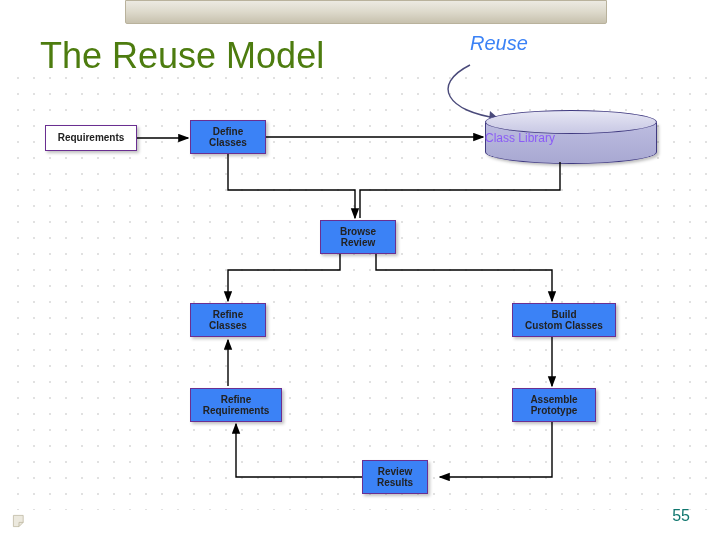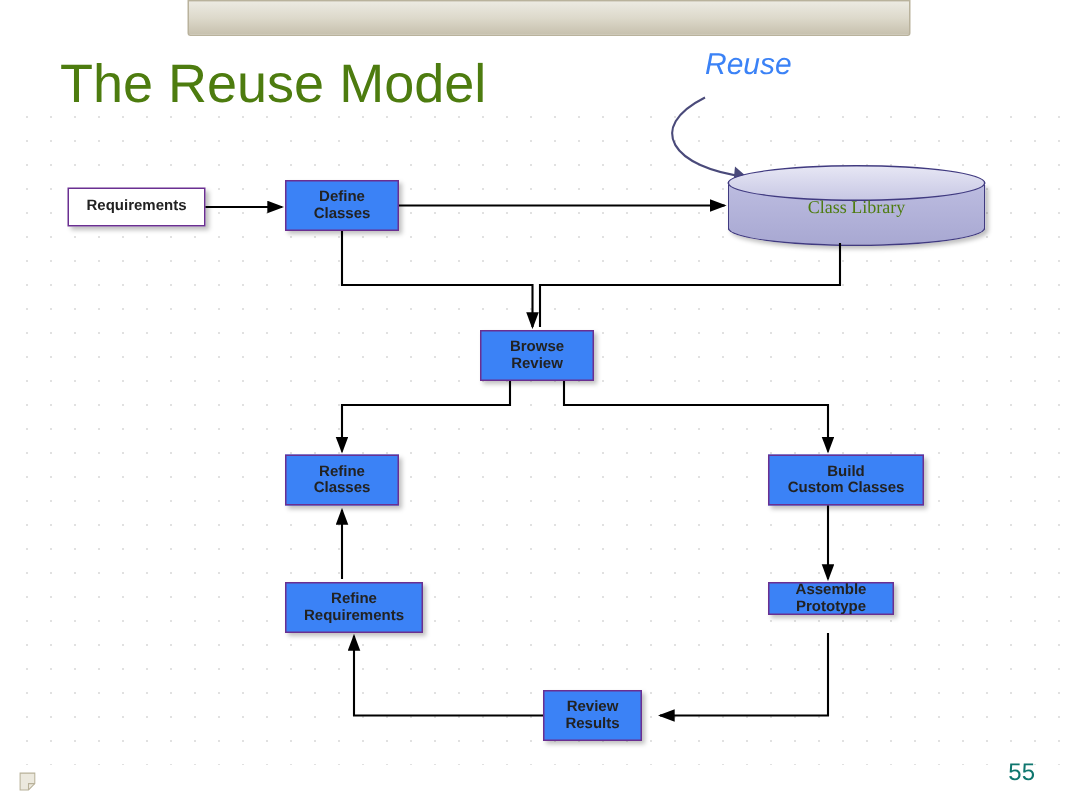--- a/index.html
+++ b/index.html
@@ -64,22 +64,22 @@
   }
   .cyl-top{
     width:170px;height:22px;
     background:linear-gradient(180deg,#e6e6f4 0%,#c8c8e4 100%);
     border:1px solid #403a80;
     border-radius:50%/50%;
     margin-bottom:-11px;position:relative;z-index:2;
   }
   .cyl-lbl{
     position:absolute;left:0;right:0;top:21px;
-    text-align:center;font-size:12px;color:#4d7c0f;z-index:3;
-    font-family:Liberation Serif, serif;
+    font-size:12px;color:#8b5cf6;z-index:3;
+    font-family:Liberation Sans, sans-serif;
   }
   .pagenum{
     position:absolute;right:30px;bottom:15px;
     font-size:16px;color:#0f766e;font-family:Verdana,sans-serif;
   }
   
   .tear{
     position:absolute;left:12px;bottom:12px;width:14px;height:14px;
   }
 </style>
@@ -108,21 +108,21 @@
 
 <div class="box" style="left:190px;top:303px;width:76px;height:34px;white-space:pre-line">Refine
 Classes</div>
 
 <div class="box" style="left:512px;top:303px;width:104px;height:34px;white-space:pre-line">Build
 Custom Classes</div>
 
 <div class="box" style="left:190px;top:388px;width:92px;height:34px;white-space:pre-line">Refine
 Requirements</div>
 
-<div class="box" style="left:512px;top:388px;width:84px;height:22px;white-space:pre-line">Assemble
+<div class="box" style="left:512px;top:388px;width:84px;height:34px;white-space:pre-line">Assemble
 Prototype</div>
 
 <div class="box" style="left:362px;top:460px;width:66px;height:34px;white-space:pre-line">Review
 Results</div>
 
 <svg width="720" height="540" style="position:absolute;left:0;top:0;pointer-events:none">
   <defs>
     <marker id="ah" markerWidth="8" markerHeight="8" refX="7" refY="3" orient="auto">
       <path d="M0,0 L8,3 L0,6 Z" class="ah"></path>
     </marker>

